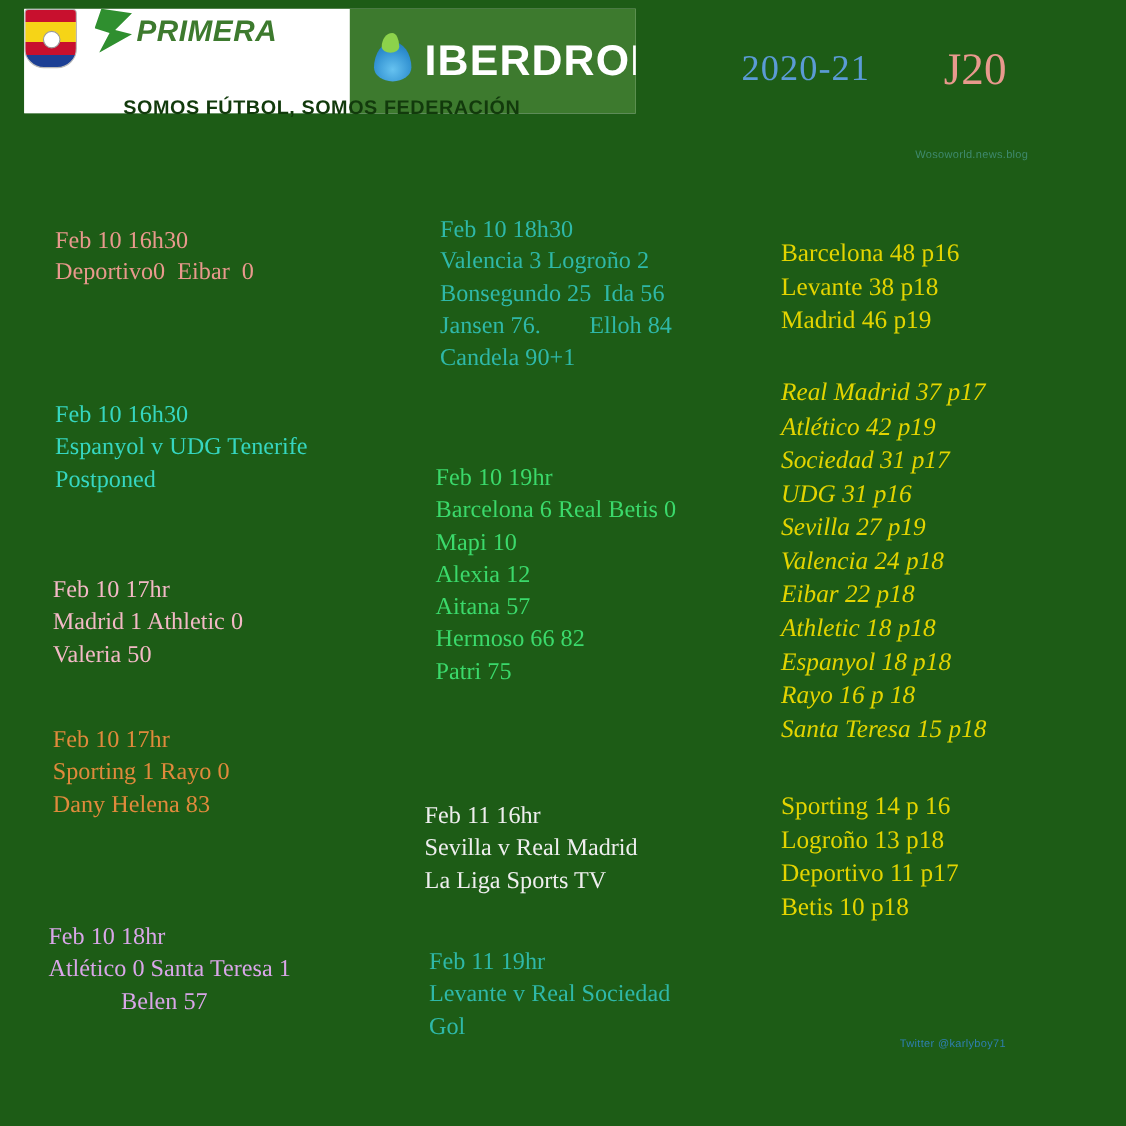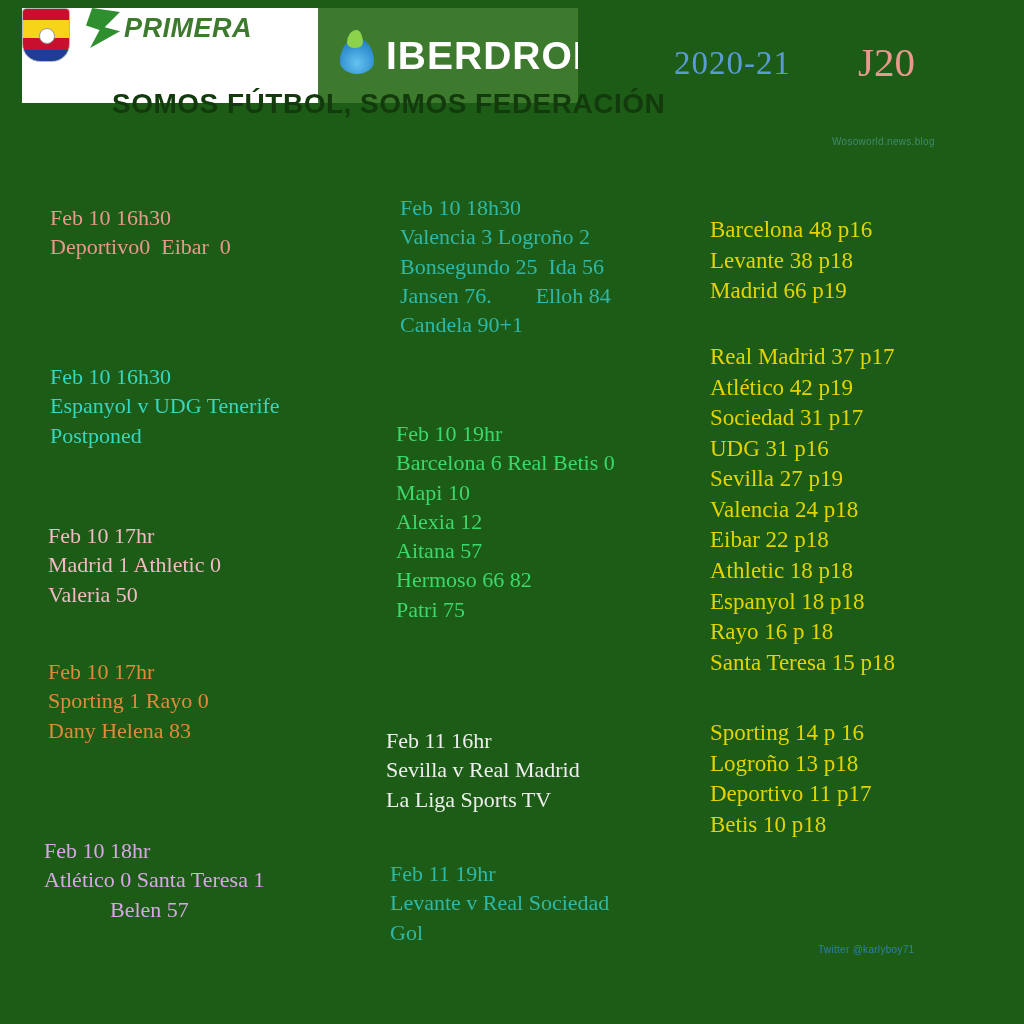--- a/index.html
+++ b/index.html
@@ -113,21 +113,21 @@
     color: #ffffff;
     letter-spacing: 1px;
     margin-left: 12px;
   }
   .banner-tagline {
     position: absolute;
     left: 112px;
     top: 88px;
     font-family: "Liberation Sans", sans-serif;
     font-weight: bold;
-    font-size: 28px;
+    font-size: 18px;
     color: #123a0c;
     letter-spacing: 0.5px;
     white-space: nowrap;
   }
 
   .season {
     position: absolute;
     left: 674px;
     top: 45px;
     font-size: 33px;
@@ -214,23 +214,23 @@
   <div class="block" id="lb4" style="left:44px; top:836px;"><span class="ln" style="color: rgb(217, 166, 232);">Feb 10 18hr</span><span class="ln" style="color: rgb(217, 166, 232);">Atlético 0 Santa Teresa 1</span><span class="ln" style="color: rgb(217, 166, 232);">            Belen 57</span></div>
 
   <div class="block" id="mb0" style="left:400px; top:193px;"><span class="ln" style="color: rgb(47, 184, 168);">Feb 10 18h30</span><span class="ln" style="color: rgb(47, 184, 168);">Valencia 3 Logroño 2</span><span class="ln" style="color: rgb(47, 184, 168);">Bonsegundo 25  Ida 56</span><span class="ln" style="color: rgb(47, 184, 168);">Jansen 76.        Elloh 84</span><span class="ln" style="color: rgb(47, 184, 168);">Candela 90+1</span></div>
   <div class="block" id="mb1" style="left:396px; top:419px;"><span class="ln" style="color: rgb(59, 217, 107);">Feb 10 19hr</span><span class="ln" style="color: rgb(59, 217, 107);">Barcelona 6 Real Betis 0</span><span class="ln" style="color: rgb(59, 217, 107);">Mapi 10</span><span class="ln" style="color: rgb(59, 217, 107);">Alexia 12</span><span class="ln" style="color: rgb(59, 217, 107);">Aitana 57</span><span class="ln" style="color: rgb(59, 217, 107);">Hermoso 66 82</span><span class="ln" style="color: rgb(59, 217, 107);">Patri 75</span></div>
   <div class="block" id="mb2" style="left:386px; top:726px;"><span class="ln" style="color: rgb(238, 238, 238);">Feb 11 16hr</span><span class="ln" style="color: rgb(238, 238, 238);">Sevilla v Real Madrid</span><span class="ln" style="color: rgb(238, 238, 238);">La Liga Sports TV</span></div>
   <div class="block" id="mb3" style="left:390px; top:859px;"><span class="ln" style="color: rgb(47, 184, 168);">Feb 11 19hr</span><span class="ln" style="color: rgb(47, 184, 168);">Levante v Real Sociedad</span><span class="ln" style="color: rgb(47, 184, 168);">Gol</span></div>
 
   <div class="standings-group" id="sg0" style="left:710px; top:215px;">
       <span class="ln">Barcelona 48 p16</span>
       <span class="ln">Levante 38 p18</span>
-      <span class="ln">Madrid 66 p19</span>
-    </div>
-  <div class="standings-group" id="sg1" style="left:710px; top:342px;">
+      <span class="ln">Madrid 46 p19</span>
+    </div>
+  <div class="standings-group" id="sg1" style="left:710px; top:342px;font-style:italic;">
       <span class="ln">Real Madrid 37 p17</span>
       <span class="ln">Atlético 42 p19</span>
       <span class="ln">Sociedad 31 p17</span>
       <span class="ln">UDG 31 p16</span>
       <span class="ln">Sevilla 27 p19</span>
       <span class="ln">Valencia 24 p18</span>
       <span class="ln">Eibar 22 p18</span>
       <span class="ln">Athletic 18 p18</span>
       <span class="ln">Espanyol 18 p18</span>
       <span class="ln">Rayo 16 p 18</span>

